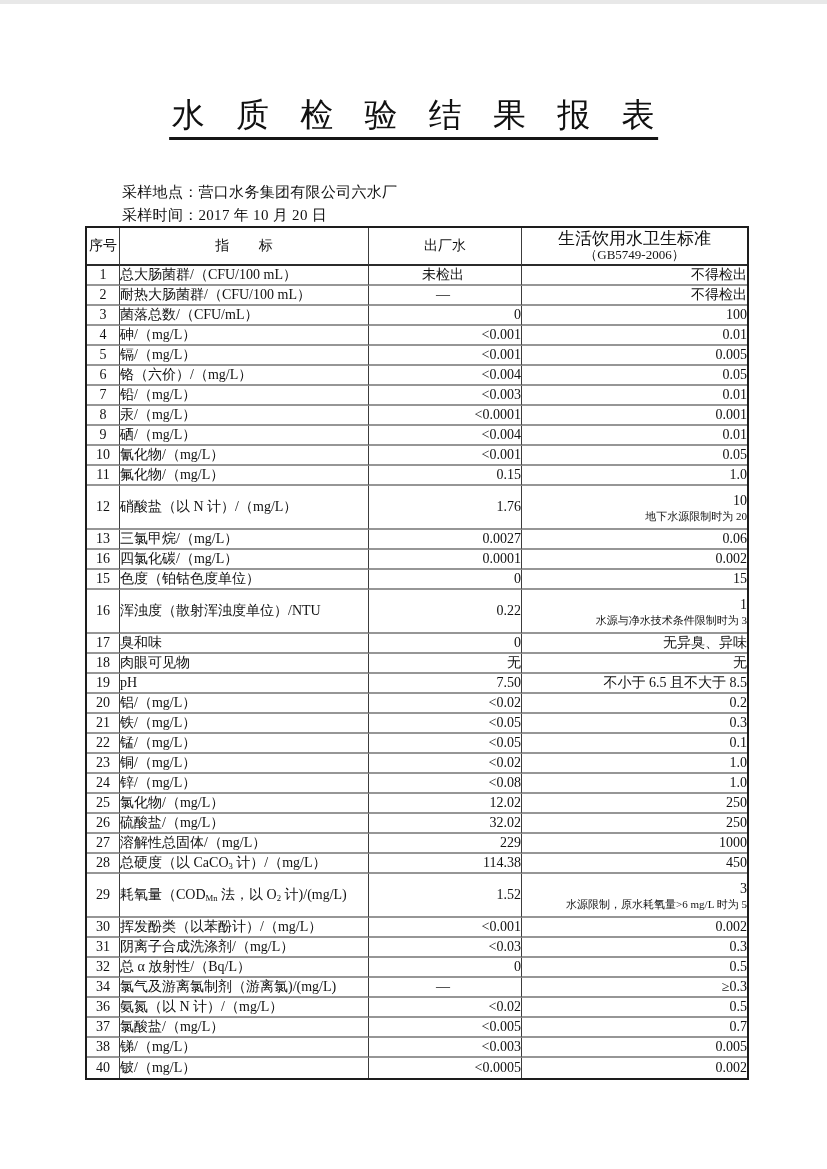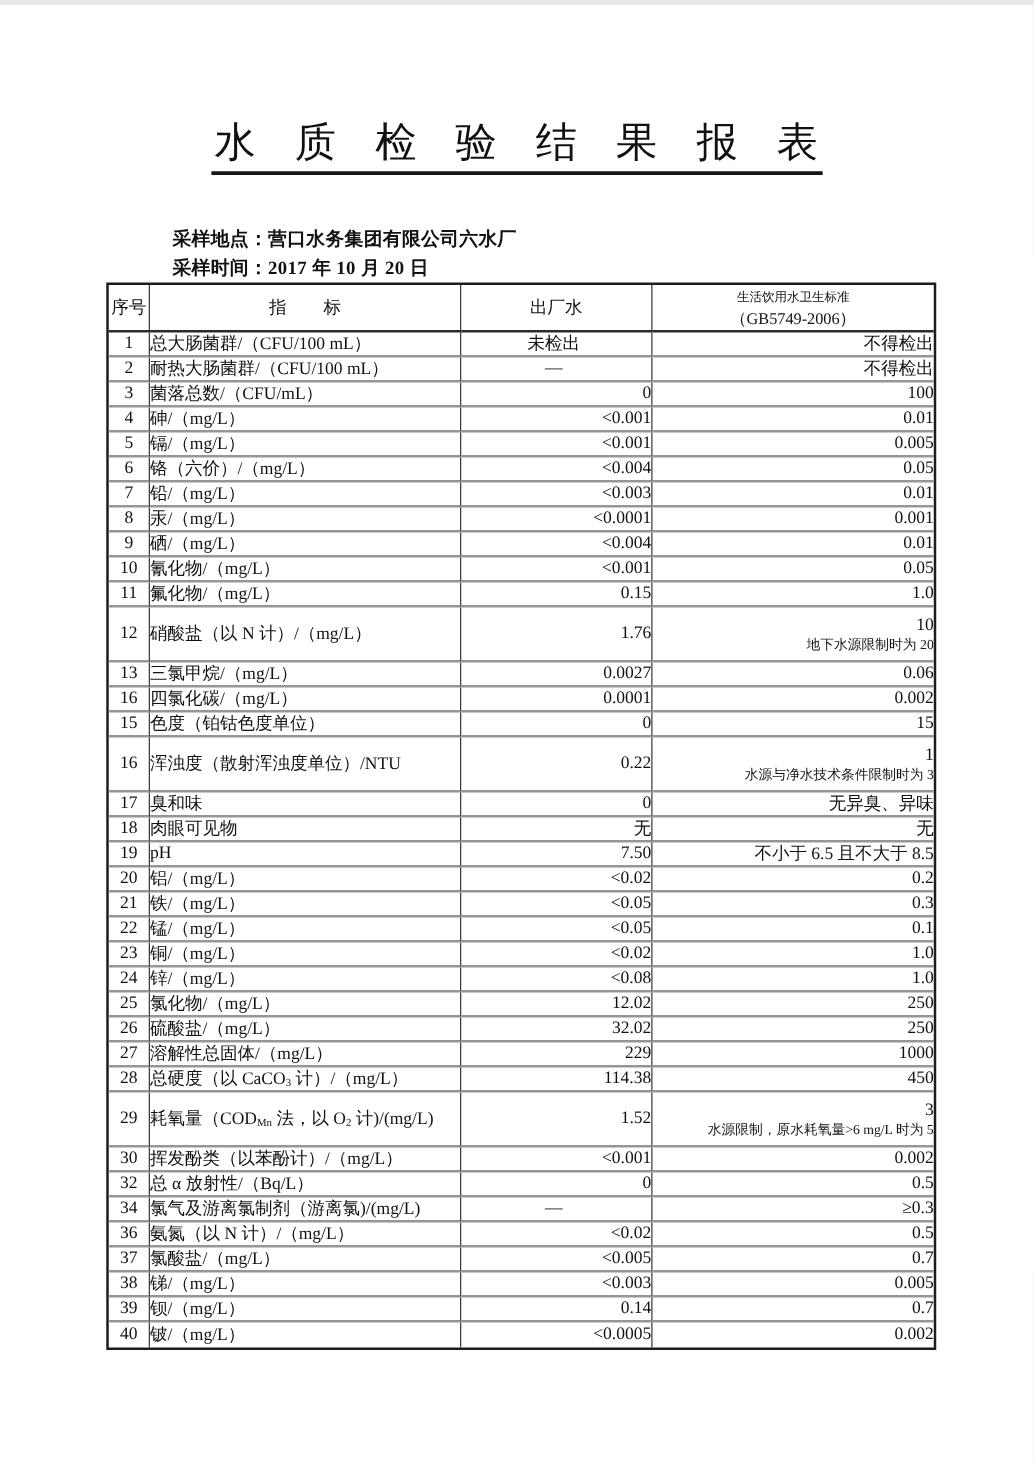--- a/index.html
+++ b/index.html
@@ -10,22 +10,22 @@
     color:#111111;
   }
   .doc-title {
     position:absolute; top:92px; left:50%; transform:translateX(-50%);
     font-size:33px; line-height:38px; white-space:nowrap;
     word-spacing:21px; letter-spacing:1px;
     padding:0 3px 3px 3px;
     border-bottom:3px solid #161616;
   }
   .meta {
-    position:absolute; left:138px; top:177px;
-    font-size:15px; line-height:23px; font-weight:700; letter-spacing:0.3px;
+    position:absolute; left:122px; top:177px;
+    font-size:15px; line-height:23px; font-weight:400; letter-spacing:0.3px;
   }
   table.report {
     position:absolute; left:85px; top:222px; width:660px;
     border-collapse:separate; border-spacing:0; table-layout:fixed;
     border:2px solid #1d1d1d;
     font-size:14px;
   }
   table.report th, table.report td {
     padding:0; overflow:hidden; white-space:nowrap; vertical-align:middle;
   }
@@ -40,21 +40,21 @@
   tbody tr:last-child td { border-bottom:none; }
   td.no  { text-align:center; }
   td.ind { text-align:left;  padding-left:4px; }
   td.val { text-align:right; padding-right:3px; }
   td.val.center { text-align:center; padding-right:4px; }
   td.std { text-align:right; padding-right:3px; }
   .std-stack { display:flex; flex-direction:column; justify-content:center; align-items:flex-end; height:100%; }
   .std-main { line-height:17px; }
   .std-note { font-size:11px; line-height:14px; color:#141414; }
   .h-ind { word-spacing:26px; }
-  .h-std-l1 { font-size:10px; line-height:17px; }
+  .h-std-l1 { font-size:17px; line-height:17px; }
   .h-std-l2 { font-size:13px; line-height:16px;font-family:Liberation Serif, serif; }
   sub { font-size:0.62em; vertical-align:-0.25em; line-height:0; }
 </style>
 </head>
 <body>
 
 <div class="page">
 
   <div class="doc-title">水 质 检 验 结 果 报 表</div>
 
@@ -271,20 +271,26 @@
             </div>
           </td>
         </tr>
         <tr class="single">
           <td class="no vline">30</td>
           <td class="ind vline">挥发酚类（以苯酚计）/（mg/L）</td>
           <td class="val vline">&lt;0.001</td>
           <td class="std">0.002</td>
         </tr>
         <tr class="single">
+          <td class="no vline">31</td>
+          <td class="ind vline">阴离子合成洗涤剂/（mg/L）</td>
+          <td class="val vline">&lt;0.03</td>
+          <td class="std">0.3</td>
+        </tr>
+        <tr class="single">
           <td class="no vline">32</td>
           <td class="ind vline">总 α 放射性/（Bq/L）</td>
           <td class="val vline">0</td>
           <td class="std">0.5</td>
         </tr>
         <tr class="single">
           <td class="no vline">34</td>
           <td class="ind vline">氯气及游离氯制剂（游离氯)/(mg/L)</td>
           <td class="val vline center">—</td>
           <td class="std">≥0.3</td>
@@ -301,26 +307,20 @@
           <td class="val vline">&lt;0.005</td>
           <td class="std">0.7</td>
         </tr>
         <tr class="single">
           <td class="no vline">38</td>
           <td class="ind vline">锑/（mg/L）</td>
           <td class="val vline">&lt;0.003</td>
           <td class="std">0.005</td>
         </tr>
         <tr class="single">
-          <td class="no vline">39</td>
-          <td class="ind vline">钡/（mg/L）</td>
-          <td class="val vline">0.14</td>
-          <td class="std">0.7</td>
-        </tr>
-        <tr class="single">
           <td class="no vline">40</td>
           <td class="ind vline">铍/（mg/L）</td>
           <td class="val vline">&lt;0.0005</td>
           <td class="std">0.002</td>
         </tr>
       </tbody>
   </table>
 
 </div>
 

